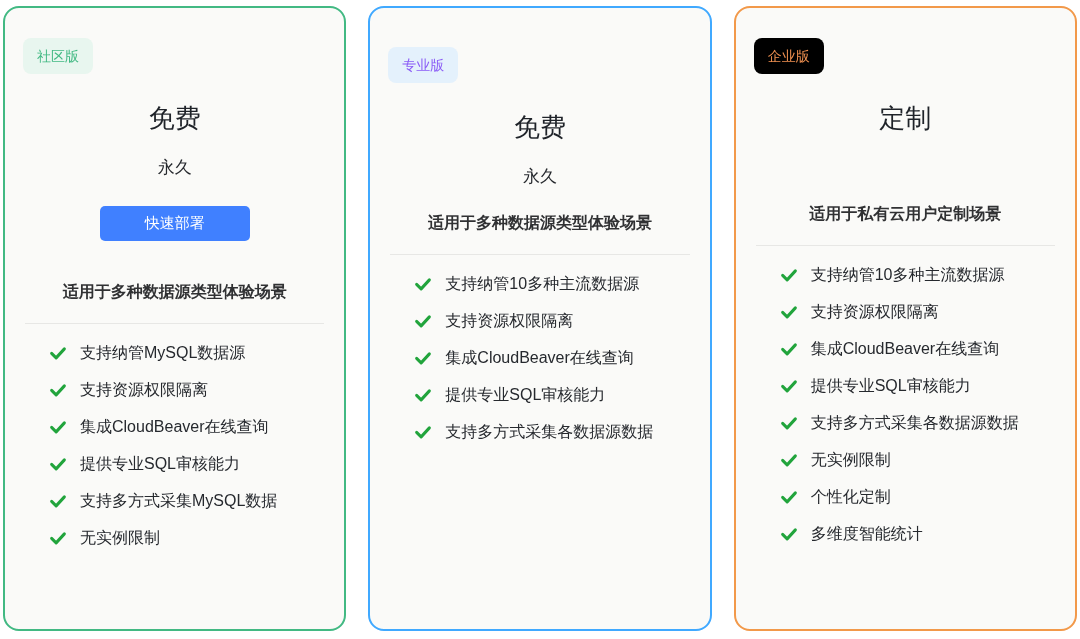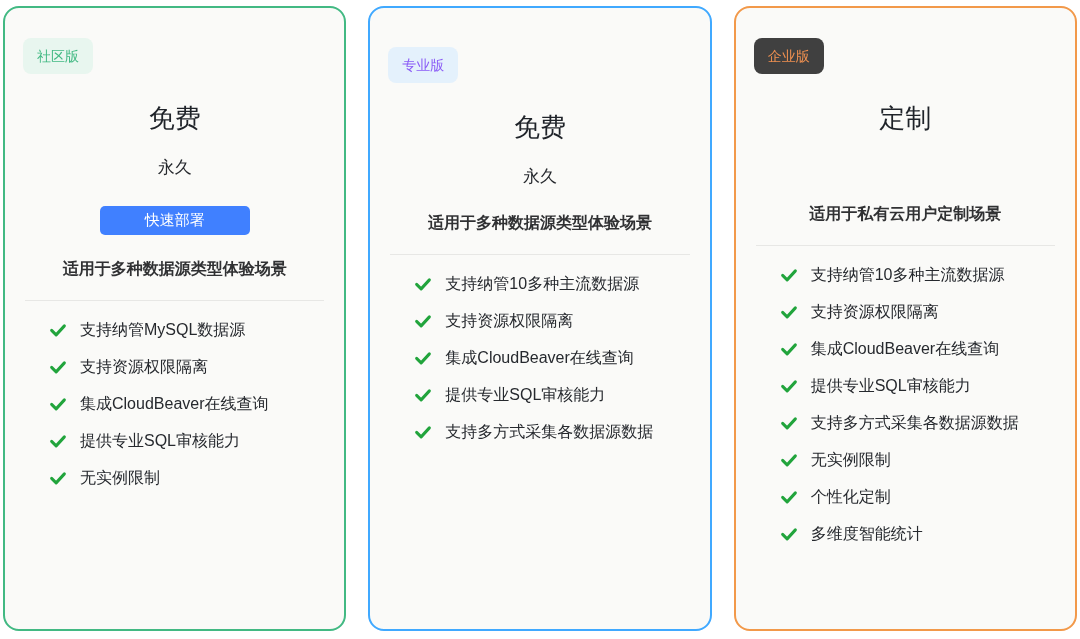--- a/index.html
+++ b/index.html
@@ -31,44 +31,44 @@
   .badge {
     align-self: flex-start;
     font-size: 14px;
     font-weight: 500;
     line-height: 20px;
     padding: 8px 14px;
     border-radius: 8px;
   }
   .card--community .badge  { background: #e8f6ef; color: #42b983; }
   .card--professional .badge { background: #e4f1fc; color: #8b5cf6; margin-top: 9px; }
-  .card--enterprise .badge { background: #404040; color: #ef9050; }
+  .card--enterprise .badge { background: #000000; color: #ef9050; }
 
   .plan-title {
     margin-top: 26px;
     text-align: center;
     font-size: 26px;
     line-height: 36px;
     font-weight: 400;
     color: #1f2329;
   }
   .plan-duration {
     margin-top: 20px;
     height: 24px;
     text-align: center;
     font-size: 17px;
     line-height: 24px;
     font-weight: 500;
     color: #26292e;
   }
   .cta-button {
     display: block;
-    margin: 26px auto 0 auto;
+    margin: 26px auto 17px auto;
     width: 150px;
-    height: 29px;
+    height: 35px;
     border: none;
     border-radius: 5px;
     background: #4080ff;
     color: #ffffff;
     font-family: inherit;
     font-size: 15px;
     font-weight: 500;
     cursor: pointer;
     text-align: center;
   }
@@ -147,20 +147,28 @@
             </svg>
           </span>
         <span>提供专业SQL审核能力</span>
       </li>
       <li>
         <span class="check">
             <svg width="18" height="18" viewBox="0 0 24 24" fill="none">
               <path d="M3.5 12.5l6 6L20.5 6.5" stroke="#21a43c" stroke-width="4" stroke-linecap="round" stroke-linejoin="round"></path>
             </svg>
           </span>
+        <span>支持多方式采集MySQL数据</span>
+      </li>
+      <li>
+        <span class="check">
+            <svg width="18" height="18" viewBox="0 0 24 24" fill="none">
+              <path d="M3.5 12.5l6 6L20.5 6.5" stroke="#21a43c" stroke-width="4" stroke-linecap="round" stroke-linejoin="round"></path>
+            </svg>
+          </span>
         <span>无实例限制</span>
       </li>
     </ul>
   </div>
 
   <div class="card card--professional">
     <span class="badge">专业版</span>
     <div class="plan-title">免费</div>
     <div class="plan-duration">永久</div>
     <div class="plan-description">适用于多种数据源类型体验场景</div>

